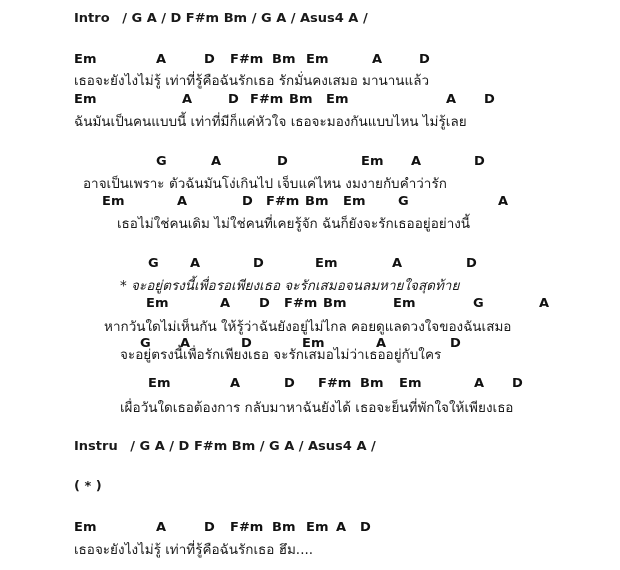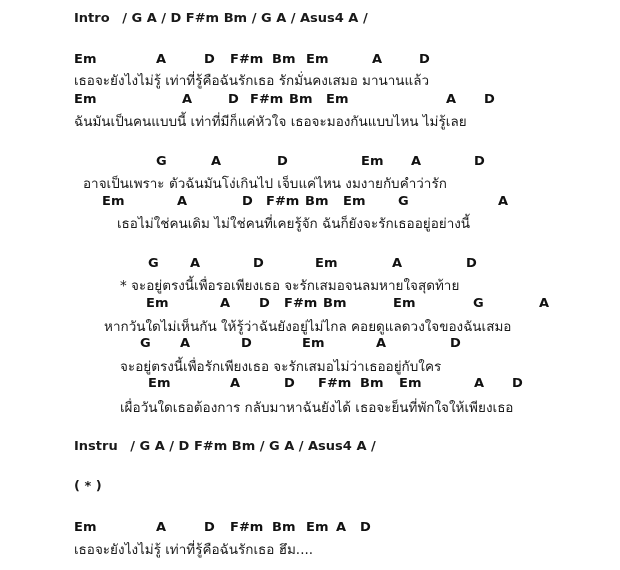--- a/index.html
+++ b/index.html
@@ -110,21 +110,21 @@
 
 <div>
   <div class="row" style="top:255px; width:620px;">
       <span class="chord" style="left: 148px;">G</span>
       <span class="chord" style="left: 190px;">A</span>
       <span class="chord" style="left: 253px;">D</span>
       <span class="chord" style="left: 315px;">Em</span>
       <span class="chord" style="left: 392px;">A</span>
       <span class="chord" style="left: 466px;">D</span>
     </div>
-  <div class="row" style="top:274px; width:581px;">
+  <div class="row" style="top:274px; width:581px;font-style:italic;">
     <span class="lyric" style="left:120px;">* จะอยู่ตรงนี้เพื่อรอเพียงเธอ  จะรักเสมอจนลมหายใจสุดท้าย</span>
   </div>
   <div class="row" style="top:295px; width:620px;">
       <span class="chord" style="left: 146px;">Em</span>
       <span class="chord" style="left: 220px;">A</span>
       <span class="chord" style="left: 259px;">D</span>
       <span class="chord" style="left: 284px;">F#m</span>
       <span class="chord" style="left: 323px;">Bm</span>
       <span class="chord" style="left: 393px;">Em</span>
       <span class="chord" style="left: 473px;">G</span>
@@ -134,21 +134,21 @@
     <span class="lyric" style="left:104px;">หากวันใดไม่เห็นกัน ให้รู้ว่าฉันยังอยู่ไม่ไกล  คอยดูแลดวงใจของฉันเสมอ</span>
   </div>
   <div class="row" style="top:335px; width:620px;">
       <span class="chord" style="left: 140px;">G</span>
       <span class="chord" style="left: 180px;">A</span>
       <span class="chord" style="left: 241px;">D</span>
       <span class="chord" style="left: 302px;">Em</span>
       <span class="chord" style="left: 376px;">A</span>
       <span class="chord" style="left: 450px;">D</span>
     </div>
-  <div class="row" style="top:355px; width:620px;">
+  <div class="row" style="top:343px; width:620px;">
     <span class="lyric" style="left:120px;">จะอยู่ตรงนี้เพื่อรักเพียงเธอ  จะรักเสมอไม่ว่าเธออยู่กับใคร</span>
   </div>
   <div class="row" style="top:375px; width:620px;">
       <span class="chord" style="left: 148px;">Em</span>
       <span class="chord" style="left: 230px;">A</span>
       <span class="chord" style="left: 284px;">D</span>
       <span class="chord" style="left: 318px;">F#m</span>
       <span class="chord" style="left: 360px;">Bm</span>
       <span class="chord" style="left: 399px;">Em</span>
       <span class="chord" style="left: 474px;">A</span>

